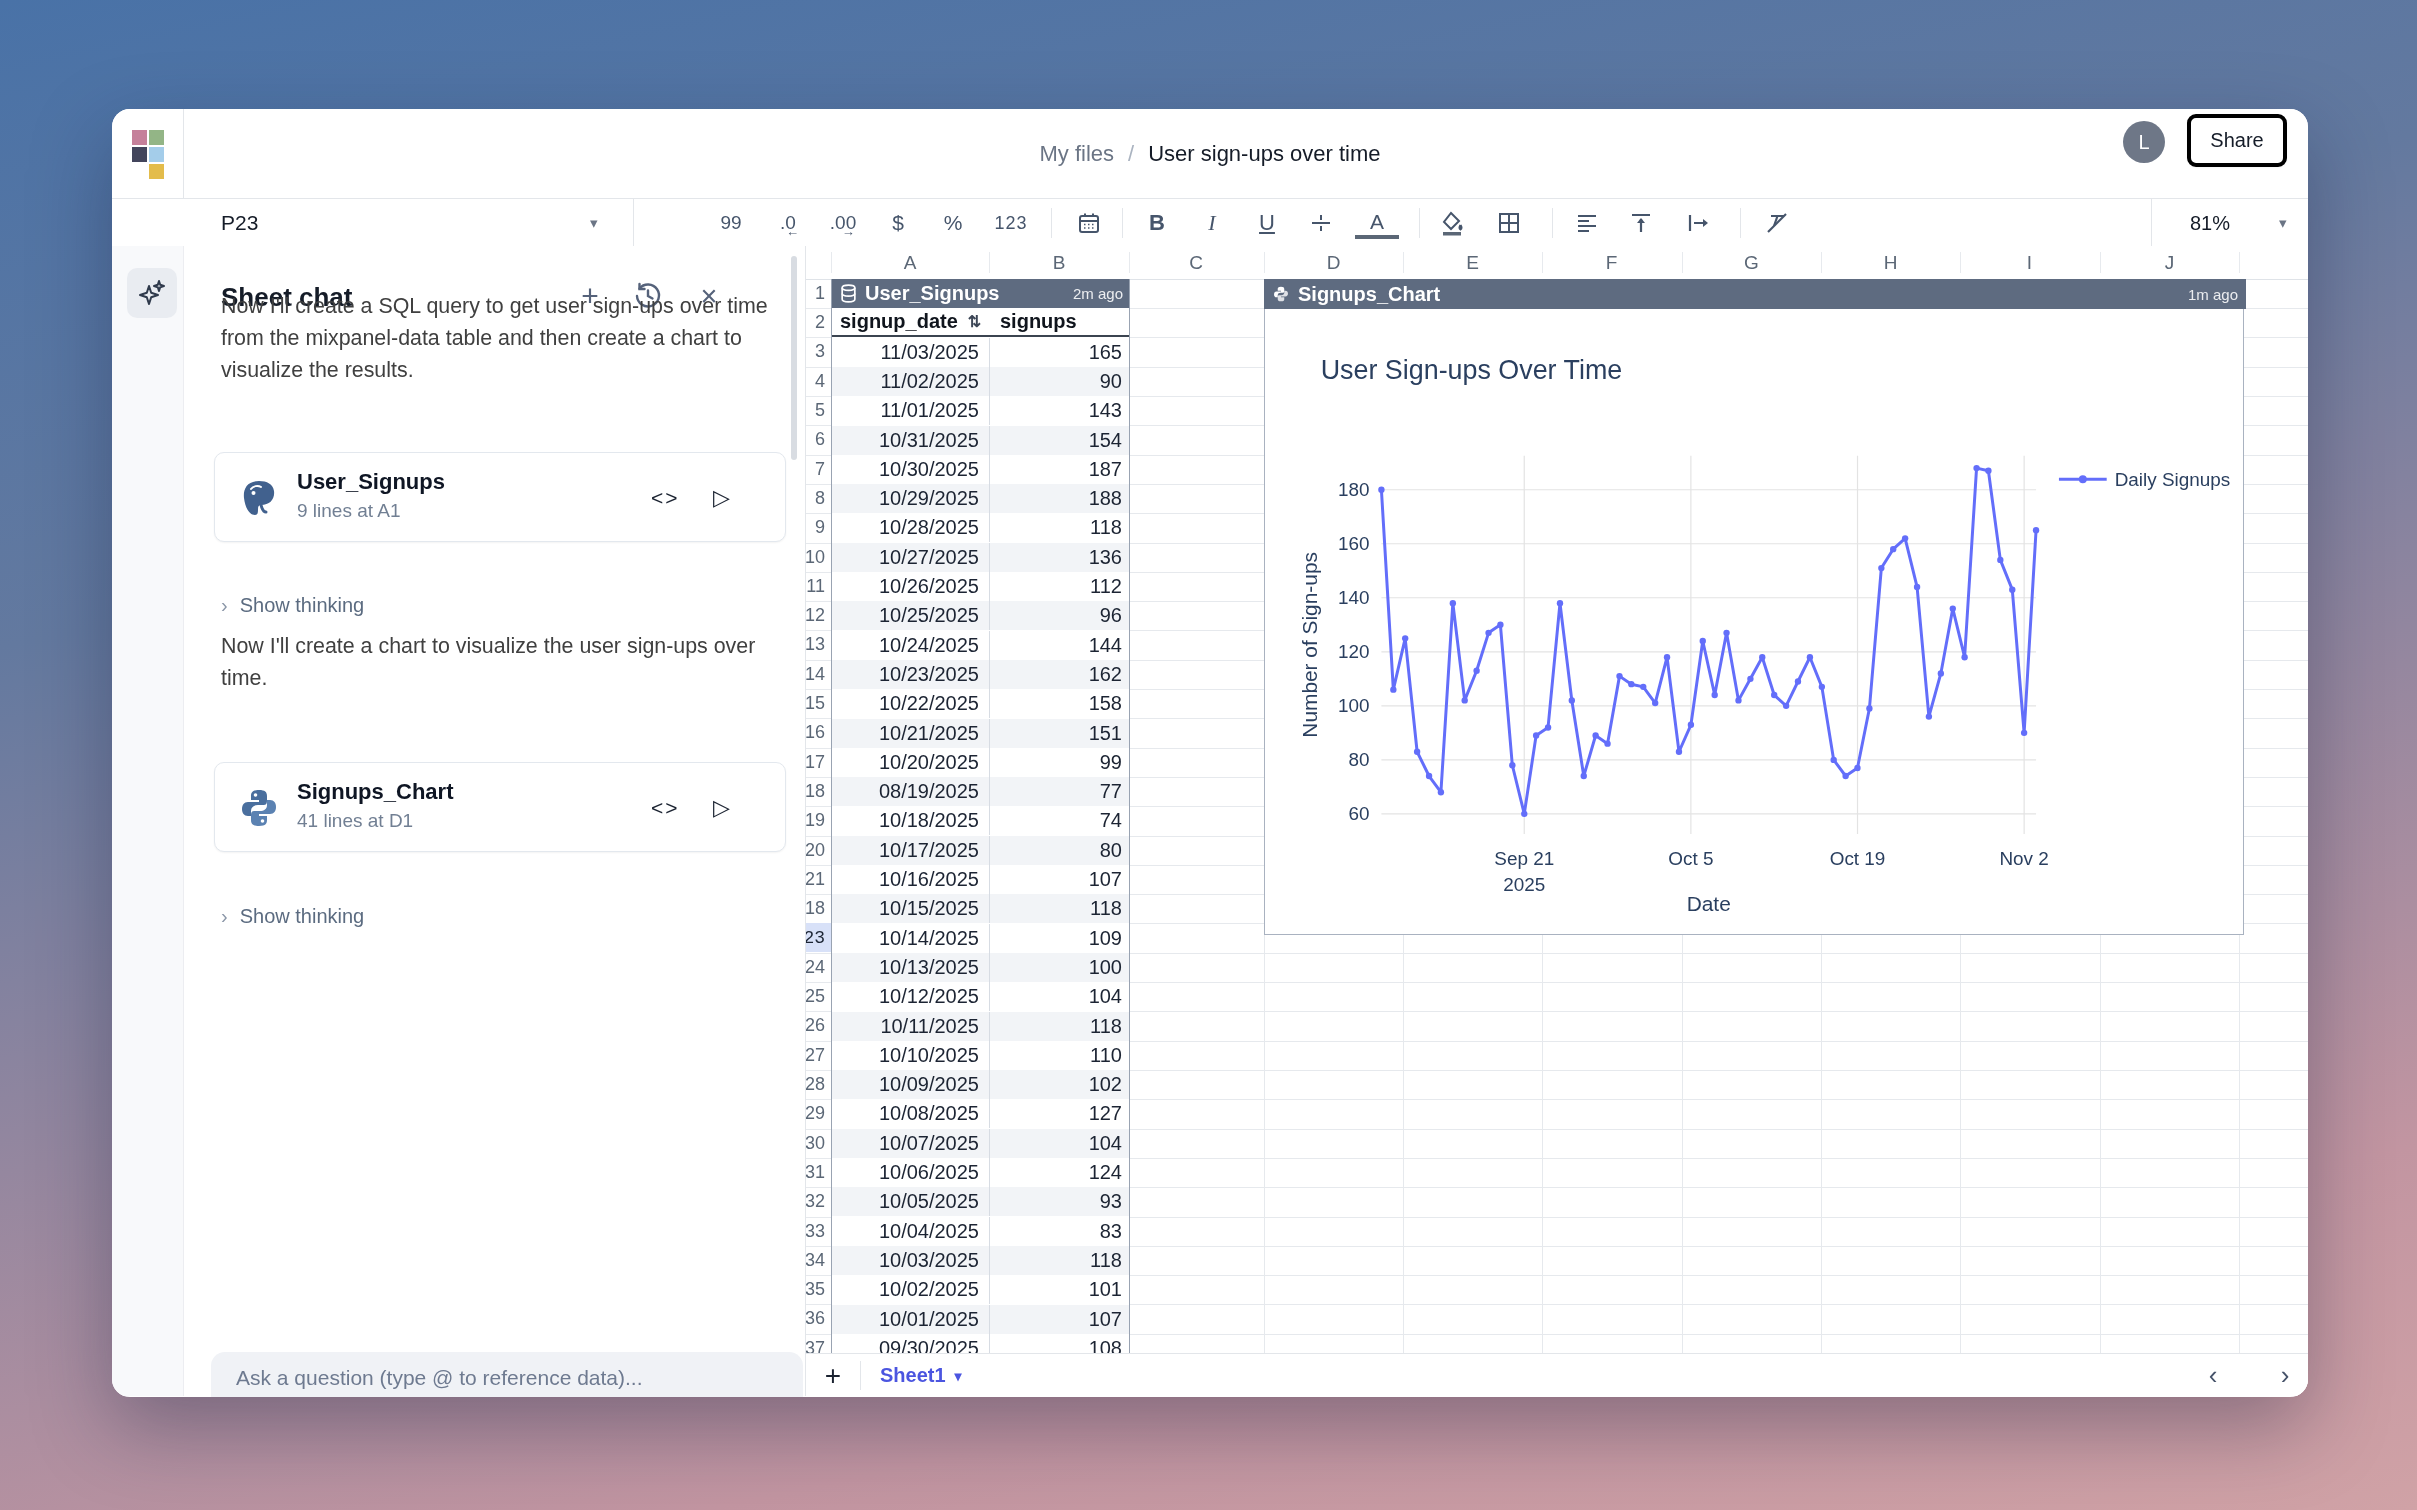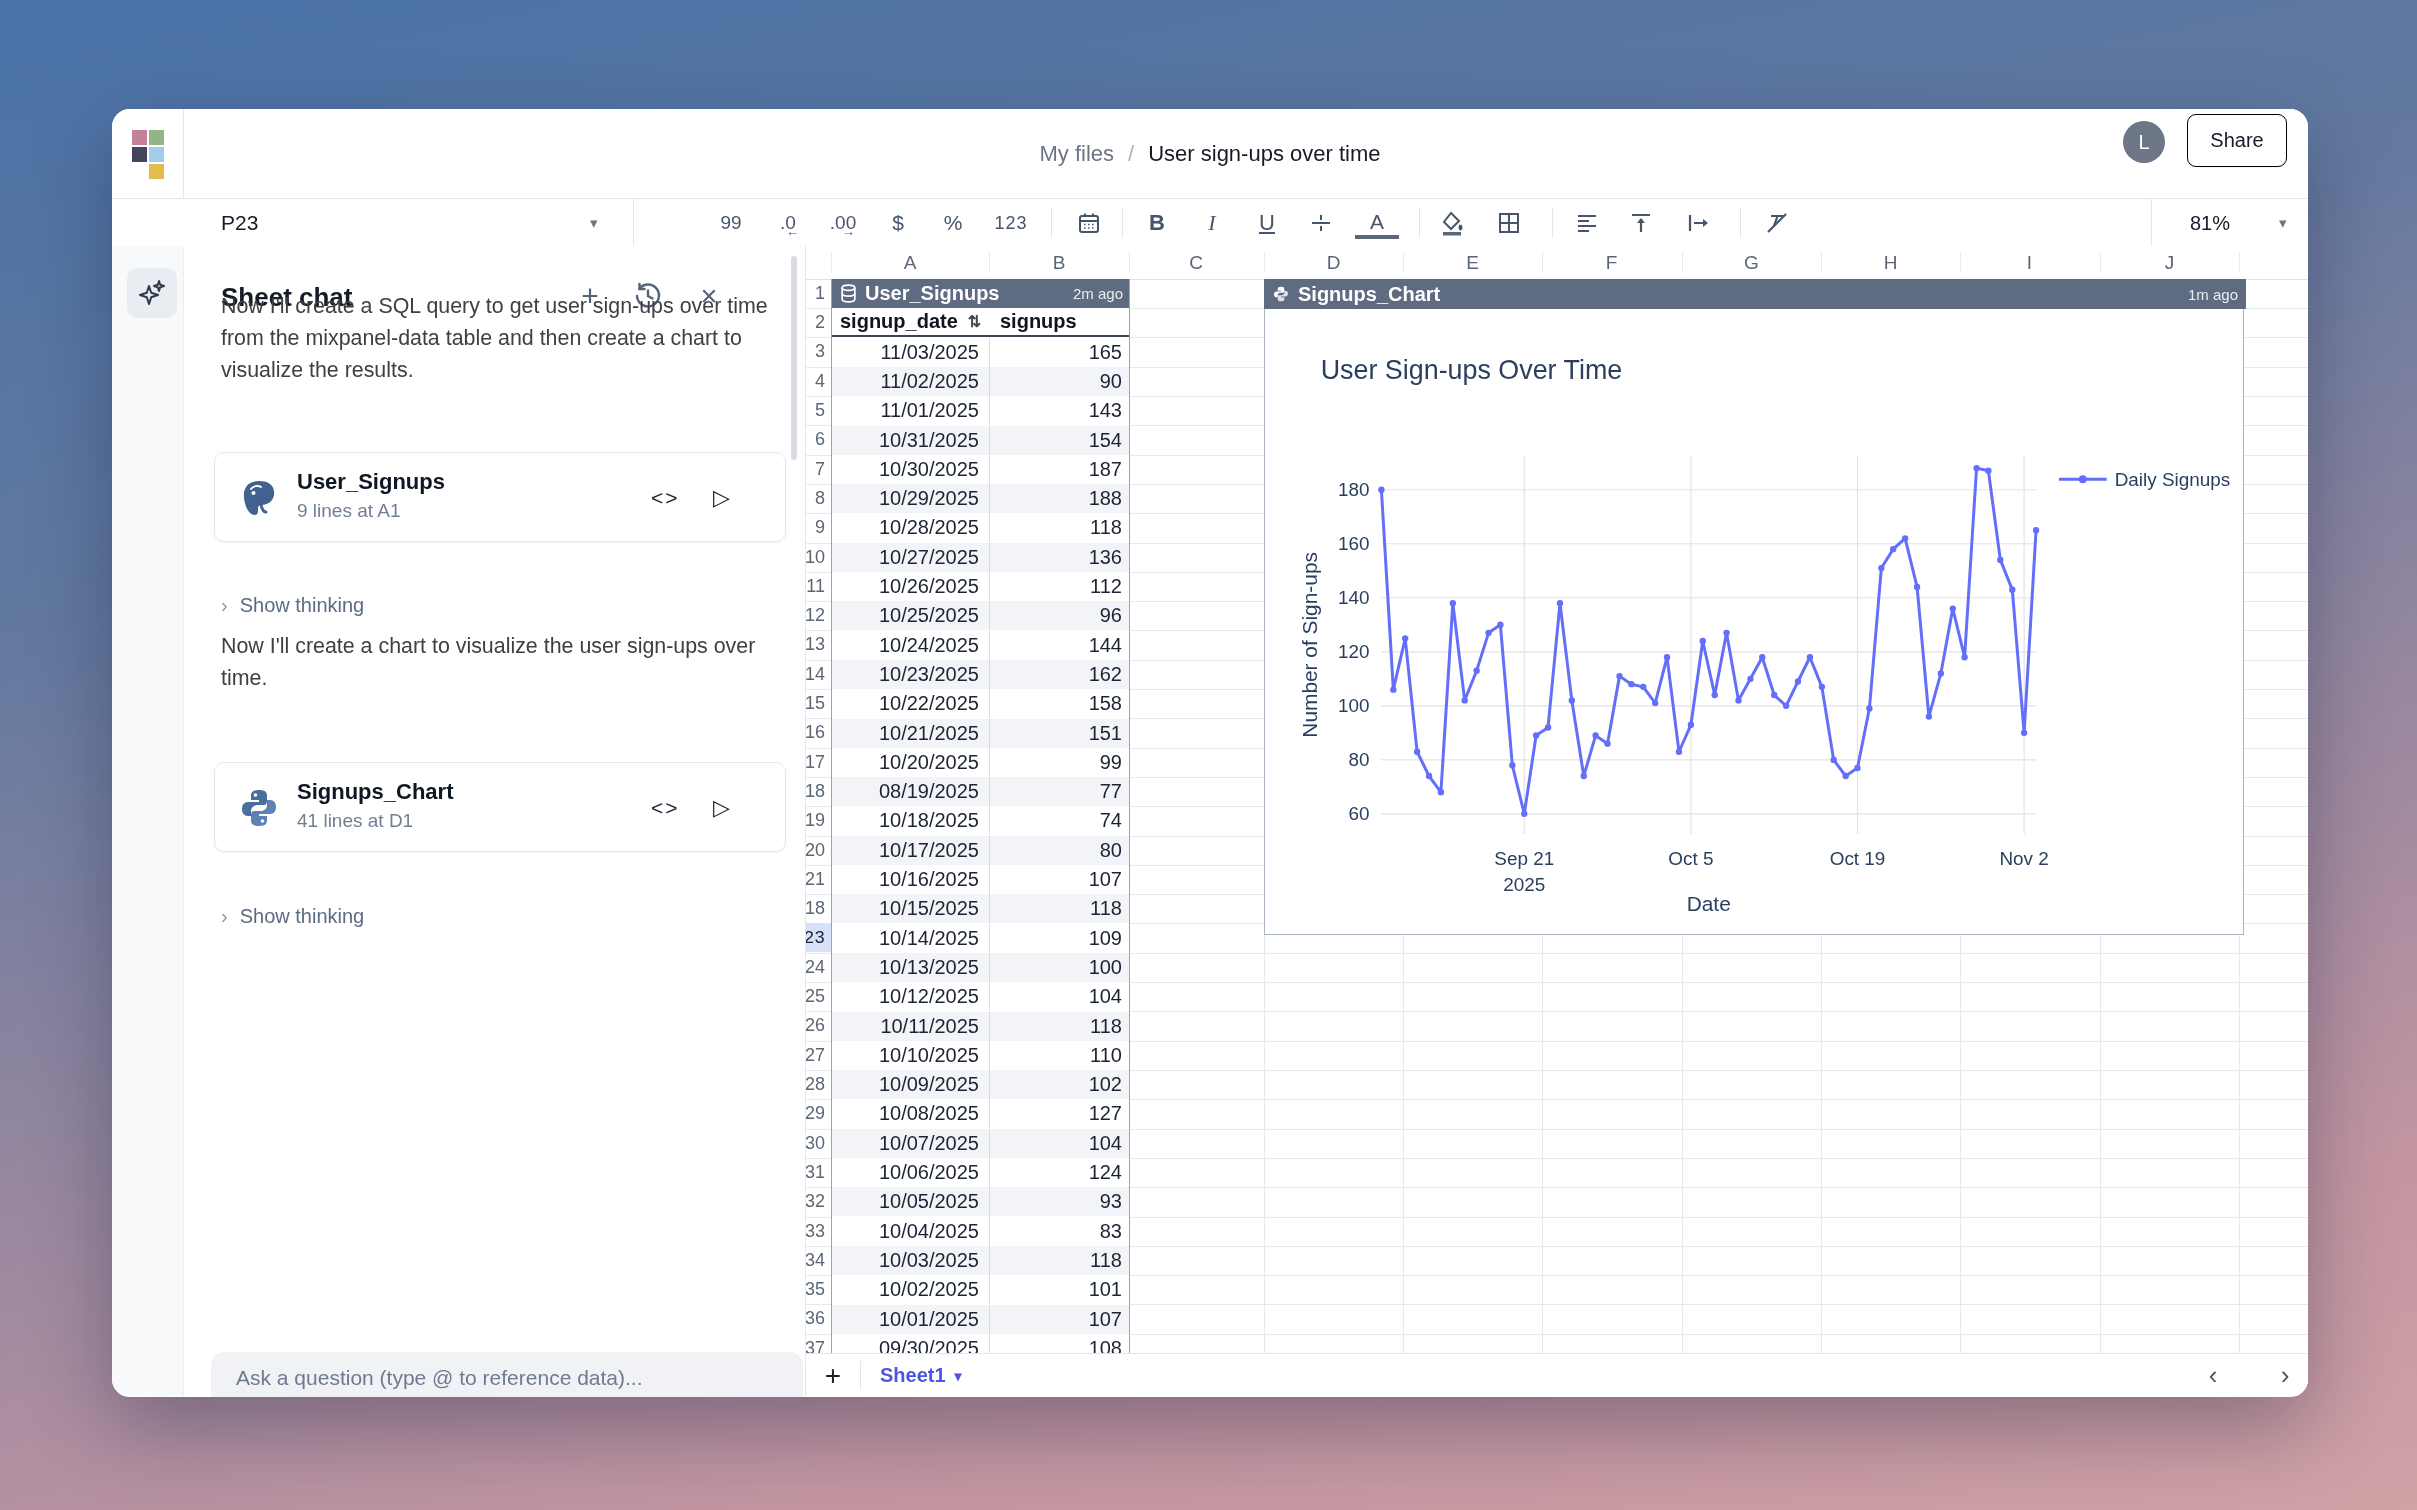--- a/index.html
+++ b/index.html
@@ -22,21 +22,21 @@
   
   #header{position:absolute;left:0;top:0;width:2196px;height:90px;background:#fff;border-bottom:1px solid var(--line);}
   #logo-cell{position:absolute;left:0;top:0;width:72px;height:90px;border-right:1px solid var(--line);display:flex;align-items:center;justify-content:center;cursor:pointer;}
   .logo-grid{display:grid;grid-template-columns:15px 15px;grid-template-rows:15px 15px 15px;gap:2px;}
   .logo-grid span{display:block;}
   #breadcrumb{position:absolute;left:0;top:0;width:2196px;height:90px;display:flex;align-items:center;justify-content:center;gap:14px;font-size:22px;}
   #breadcrumb .parent{color:#6b7585;cursor:pointer;}
   #breadcrumb .sep{color:#aab3c0;}
   #breadcrumb .current{color:#151c28;}
   #avatar{position:absolute;left:2011px;top:12px;width:42px;height:42px;border-radius:50%;background:#6e7787;color:#fff;font-size:20px;display:flex;align-items:center;justify-content:center;}
-  #share-btn{position:absolute;left:2075px;top:5px;width:100px;height:53px;border:1px solid #000000;border-radius:9px;background:#fff;font-size:20px;color:#151c28;display:flex;align-items:center;justify-content:center;box-shadow:0 1px 2px rgba(0,0,0,.04);cursor:pointer;}
+  #share-btn{position:absolute;left:2075px;top:5px;width:100px;height:53px;border:4px solid #000000;border-radius:9px;background:#fff;font-size:20px;color:#151c28;display:flex;align-items:center;justify-content:center;box-shadow:0 1px 2px rgba(0,0,0,.04);cursor:pointer;}
   
   #toolbar{position:absolute;left:0;top:90px;width:2196px;height:48px;background:#fff;border-bottom:1px solid var(--line);}
   #name-box{position:absolute;left:72px;top:0;width:450px;height:48px;border-right:1px solid var(--line);cursor:pointer;}
   #name-box .ref{position:absolute;left:37px;top:0;height:48px;display:flex;align-items:center;font-size:21px;color:#151c28;}
   #name-box .caret{position:absolute;left:406px;top:0;height:48px;display:flex;align-items:center;color:#6b7585;font-size:15px;}
   .tbtn{position:absolute;top:0;height:48px;display:flex;align-items:center;justify-content:center;color:var(--icon);cursor:pointer;}
   .tdiv{position:absolute;top:9px;height:30px;width:1px;background:var(--line);}
   .t99{font-size:19px;}
   .dec-ico{position:relative;font-size:19px;}
   .dec-ico .arr{position:absolute;font-size:13px;top:12px;}

